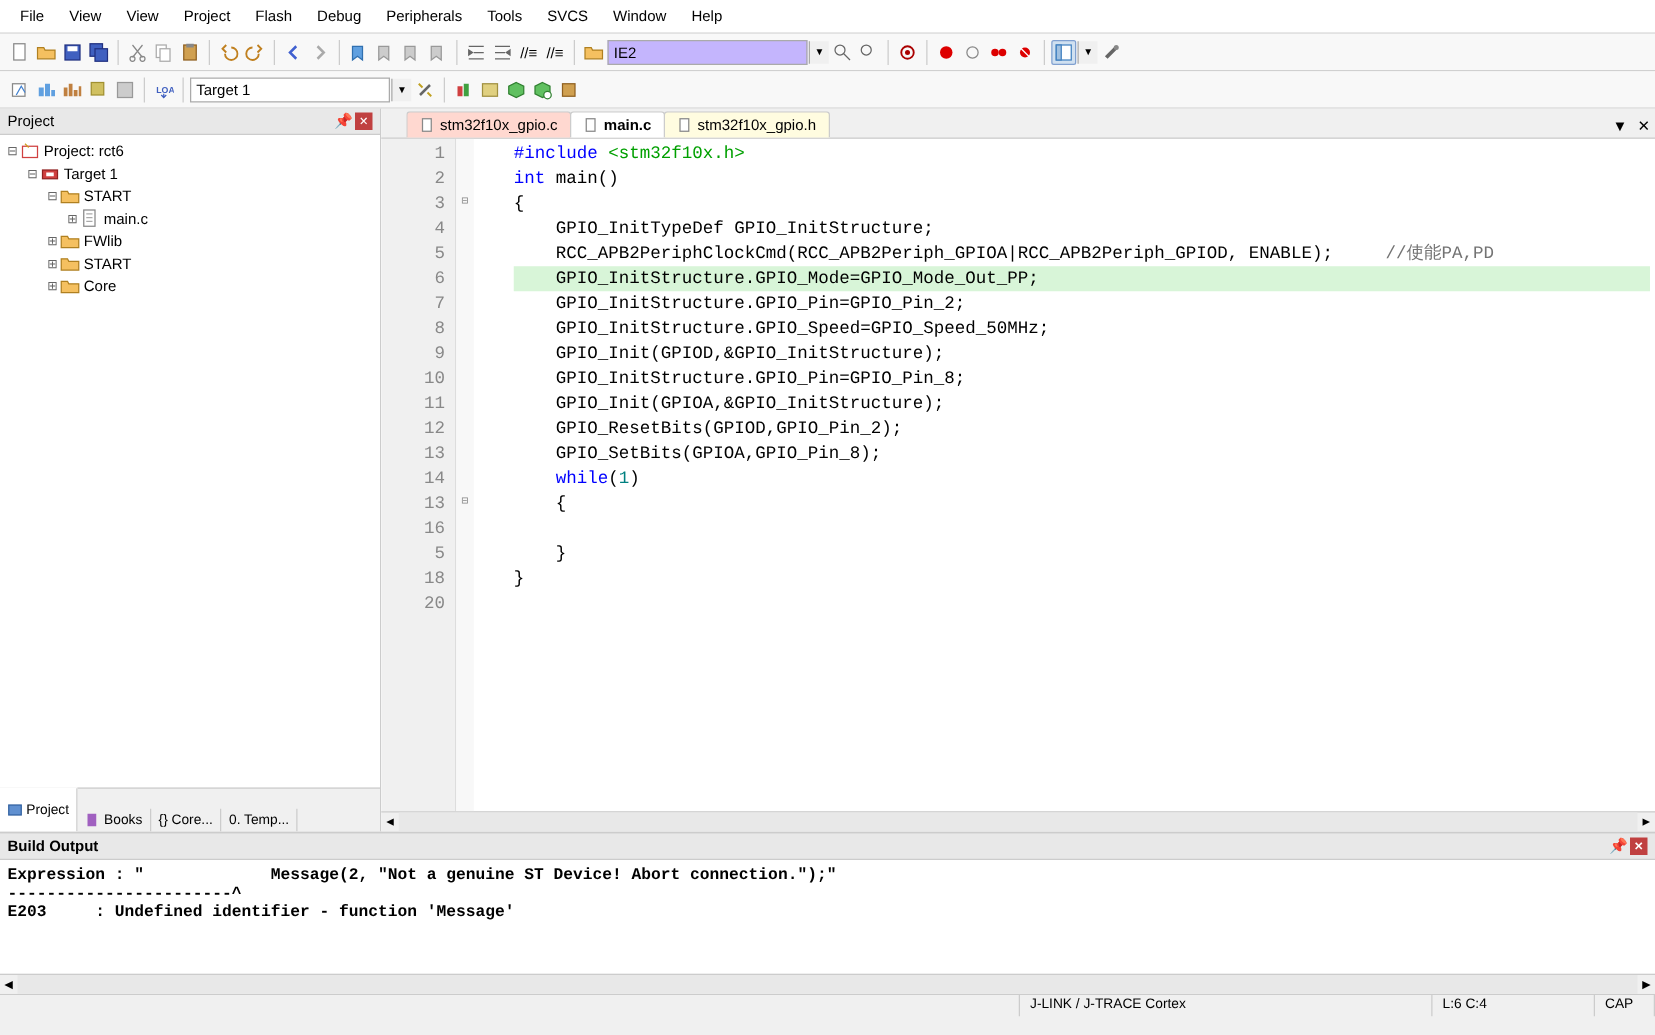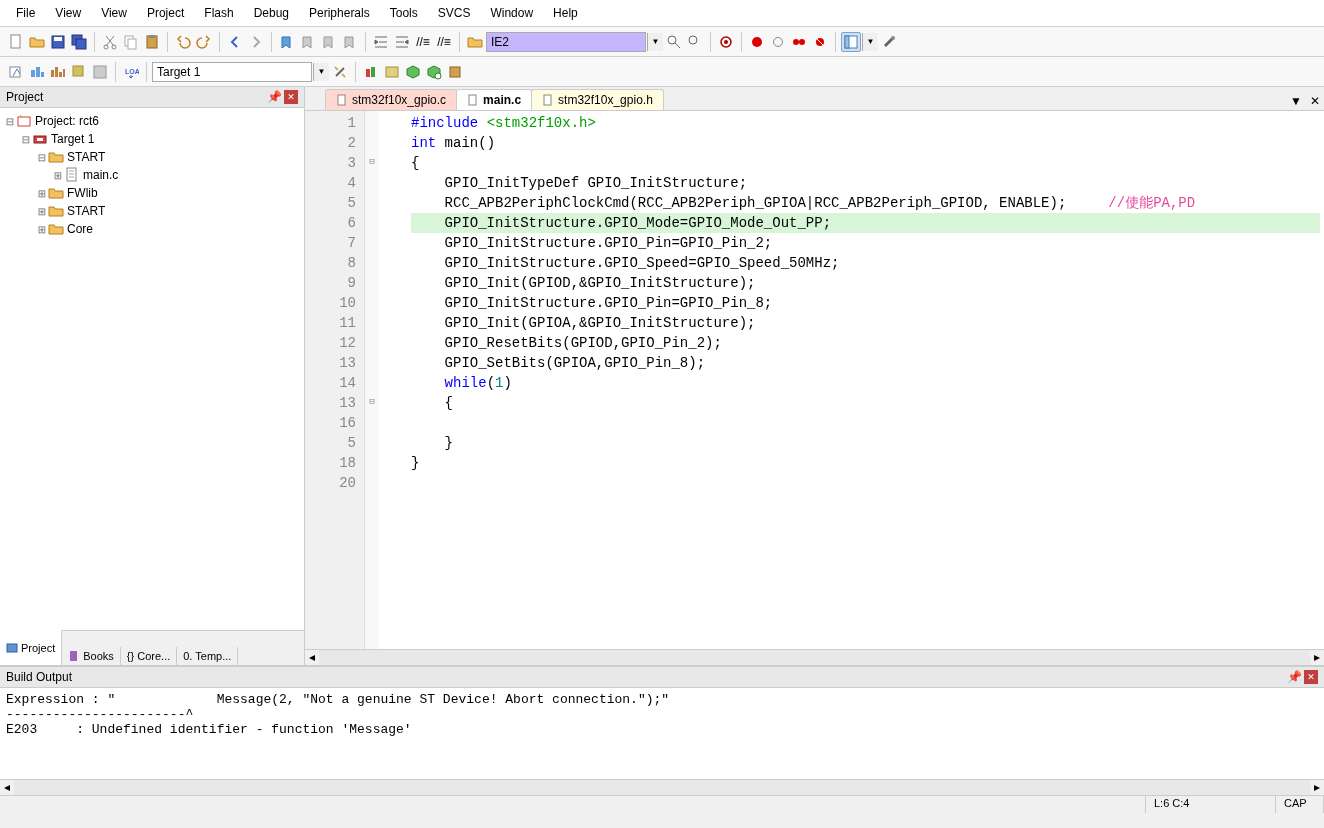--- a/index.html
+++ b/index.html
@@ -36,25 +36,25 @@
 .code-area { flex: 1; display: flex; overflow: auto; font-family: Consolas, "Courier New", monospace; font-size: 14px; position:relative;}
 .gutter { background: #f0f0f0; color: #888; text-align: right; padding: 2px 8px 2px 18px; user-select: none; border-right: 1px solid #ddd; min-width:60px;}
 .gutter .ln { height: 20px; line-height:20px;}
 .fold-col { width:14px; background:#f8f8f8; }
 .fold-col .fm { height:20px; display:flex; align-items:center; justify-content:center; font-size:9px; color:#888;}
 .code { padding: 2px 4px; white-space: pre; flex:1;margin-left:28px;}
 .code .line { height: 20px; line-height:20px;}
 .code .hl { background: #d8f5d8; display:inline-block; width:100%;}
 .kw { color: #0000ff; }
 .inc { color: #00a000; }
-.cmt { color: #ec4899; font-family: Liberation Mono, monospace; }
+.cmt { color: #737373; font-family: Liberation Mono, monospace; }
 .num { color: #008080; }
 .hscroll { height:16px; background:#f0f0f0; border-top:1px solid #ccc; display:flex;}
 .hscroll .track { flex:1; background:#e8e8e8;}
-.build-panel { height: 130px; border-top: 2px solid #ccc; background:#fff; display:flex; flex-direction:column;}
+.build-panel { height: 130px; border-top: 2px solid #ccc; background:#fff; display:flex; flex-direction:column;font-weight:bold;}
 .build-content { flex:1; font-family: Consolas, "Courier New", monospace; font-size: 13px; padding: 4px 6px; overflow:auto; white-space:pre;}
 .statusbar { height: 18px; background: #f0f0f0; border-top: 1px solid #ccc; display: flex; font-size: 11px; }
 .statusbar .cell { border-right: 1px solid #ccc; padding: 1px 8px; }
 .statusbar .flex { flex:1;}
 .ie2-box { border:1px solid #aaa; background:#c4b5fd; height:20px; width:160px; padding-left:4px; display:flex; align-items:center;}
 .dd-arrow { width:16px; height:18px; border-left:1px solid #aaa; display:flex; align-items:center; justify-content:center; font-size:8px; background:#f0f0f0;}
 .red-dot{ width:10px; height:10px; background:#d00; border-radius:50%;}
 .gray-dot{ width:10px; height:10px; border:1px solid #888; border-radius:50%;}
 .close-icon-sm.red { background:#c04040; color:#fff; font-size:9px;}
 </style>
@@ -523,15 +523,16 @@
 E203     : Undefined identifier - function 'Message'</div>
   <div class="hscroll">
     <div style="width:14px;text-align:center;">◂</div>
       <div class="track"></div>
       <div style="width:14px;text-align:center;">▸</div>
   </div>
 </div>
 
 <div class="statusbar">
   <div class="cell flex"></div>
+  <div class="cell" style="width:330px">J-LINK / J-TRACE Cortex</div>
   <div class="cell" style="width:130px">L:6 C:4</div>
   <div class="cell" style="width:48px">CAP</div>
 </div>
 
 </body></html>

